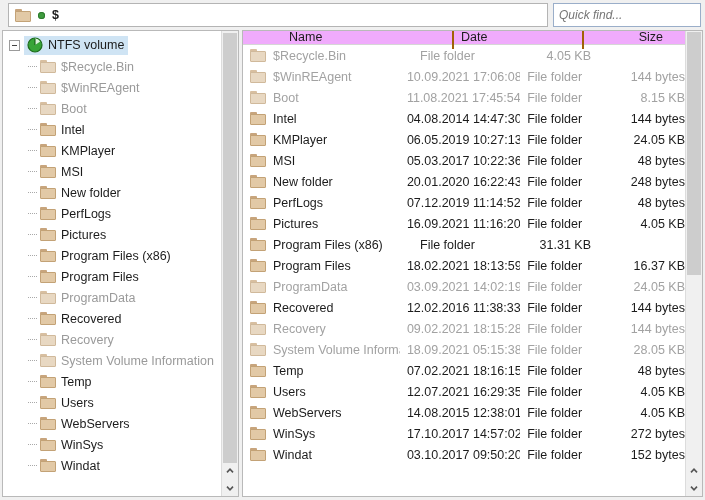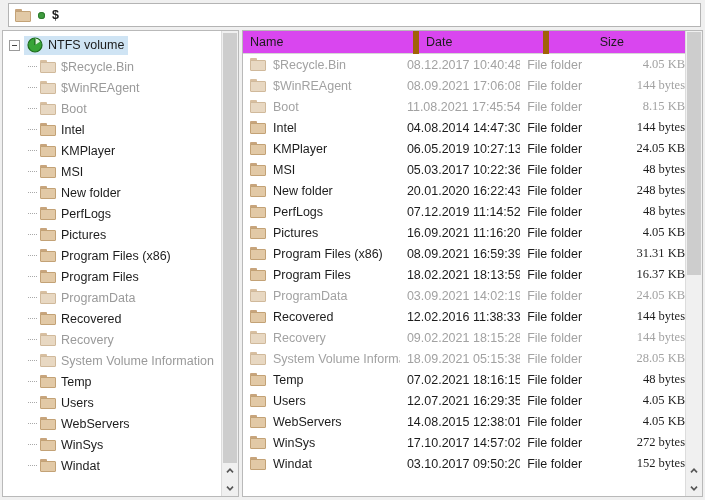--- a/index.html
+++ b/index.html
@@ -60,47 +60,51 @@
   .folder .tab { position: absolute; left: 0; top: 0; width: 7px; height: 3px; background: #c8a57d; border-radius: 1px 1px 0 0; }
   .folder .bodyf { position: absolute; left: 0; top: 2px; width: 16px; height: 11px; background: #e2c9a6;
     border: 1px solid #c3a276; border-radius: 1px; }
   .dim .folder .bodyf { background: #e8d8c2; border-color: #d0b99b; }
   .dim .folder .tab { background: #d8bfa0; }
 
   
   .diskicon { width: 16px; height: 16px; flex: none; }
 
   
-  .lheader { height: 23px; display: flex; align-items: center; background: #d946ef; border-bottom: 1px solid #d6d6d6; }
+  .lheader { height: 14px; display: flex; align-items: center; background: #f0abfc; border-bottom: 1px solid #d6d6d6; padding-left: 39px; }
   .lheader .hc { font-size: 12.5px; color: #1c1c1c; padding: 0 7px; height: 23px; line-height: 23px; position: relative; }
-  .hc + .hc { border-left: 6px solid #a16207; }
+  .hc + .hc { border-left: 2px solid #a16207; }
   .c-name { width: 170px; }
   .c-date { width: 130px; }
   .c-type { width: 90px; }
   .c-size { width: 88px; text-align: right; }
   .lrow { height: 21px; display: flex; align-items: center; white-space: nowrap; }
   .lrow .cell { font-size: 12.5px; color: #1c1c1c; padding: 0 7px; overflow: hidden; }
   .lrow.dim .cell { color: #a2a2a2; }
   .cell.c-name { display: flex; align-items: center; gap: 7px; }
   .cell.c-date, .cell.c-size { text-align: right; }
-  .cell.c-size { padding-right: 0; font-family: Liberation Serif, serif; }
+  .cell.c-size { padding-right: 0; }
 </style>
 </head>
 <body>
 
 <div class="app">
 
   <div class="topbar">
     <div class="addressbar">
       <span class="folder">
         <span class="tab"></span>
           <span class="bodyf"></span>
       </span>
       <span class="greendot"></span>
       <span class="addr-text">$</span>
+    </div>
+    <div class="searchwrap">
+      <input type="text" placeholder="Quick find..." style="">
+
     </div>
   </div>
 
   <div class="body">
 
     <div class="panel tree-panel">
       <div class="panel-scroll">
         <div class="tree" id="tree-root">
             <div class="trow selected">
               <span class="expander"></span>
@@ -399,33 +403,32 @@
         </div>
         <div id="list-root">
             <div class="lrow dim">
               <div class="cell c-name">
                 <span class="folder">
                   <span class="tab"></span>
                   <span class="bodyf"></span>
                 </span>
                 <span class="nm">$Recycle.Bin</span>
               </div>
-              <div class="cell c-date">08.12.2017 10:40:48</div>
               <div class="cell c-type">File folder</div>
               <div class="cell c-size">4.05 KB</div>
             </div>
             <div class="lrow dim">
               <div class="cell c-name">
                 <span class="folder">
                   <span class="tab"></span>
                   <span class="bodyf"></span>
                 </span>
                 <span class="nm">$WinREAgent</span>
               </div>
-              <div class="cell c-date">08.09.2021 17:06:08</div>
+              <div class="cell c-date">10.09.2021 17:06:08</div>
               <div class="cell c-type">File folder</div>
               <div class="cell c-size">144 bytes</div>
             </div>
             <div class="lrow dim">
               <div class="cell c-name">
                 <span class="folder">
                   <span class="tab"></span>
                   <span class="bodyf"></span>
                 </span>
                 <span class="nm">Boot</span>
@@ -507,21 +510,20 @@
               <div class="cell c-size">4.05 KB</div>
             </div>
             <div class="lrow">
               <div class="cell c-name">
                 <span class="folder">
                   <span class="tab"></span>
                   <span class="bodyf"></span>
                 </span>
                 <span class="nm">Program Files (x86)</span>
               </div>
-              <div class="cell c-date">08.09.2021 16:59:39</div>
               <div class="cell c-type">File folder</div>
               <div class="cell c-size">31.31 KB</div>
             </div>
             <div class="lrow">
               <div class="cell c-name">
                 <span class="folder">
                   <span class="tab"></span>
                   <span class="bodyf"></span>
                 </span>
                 <span class="nm">Program Files</span>

